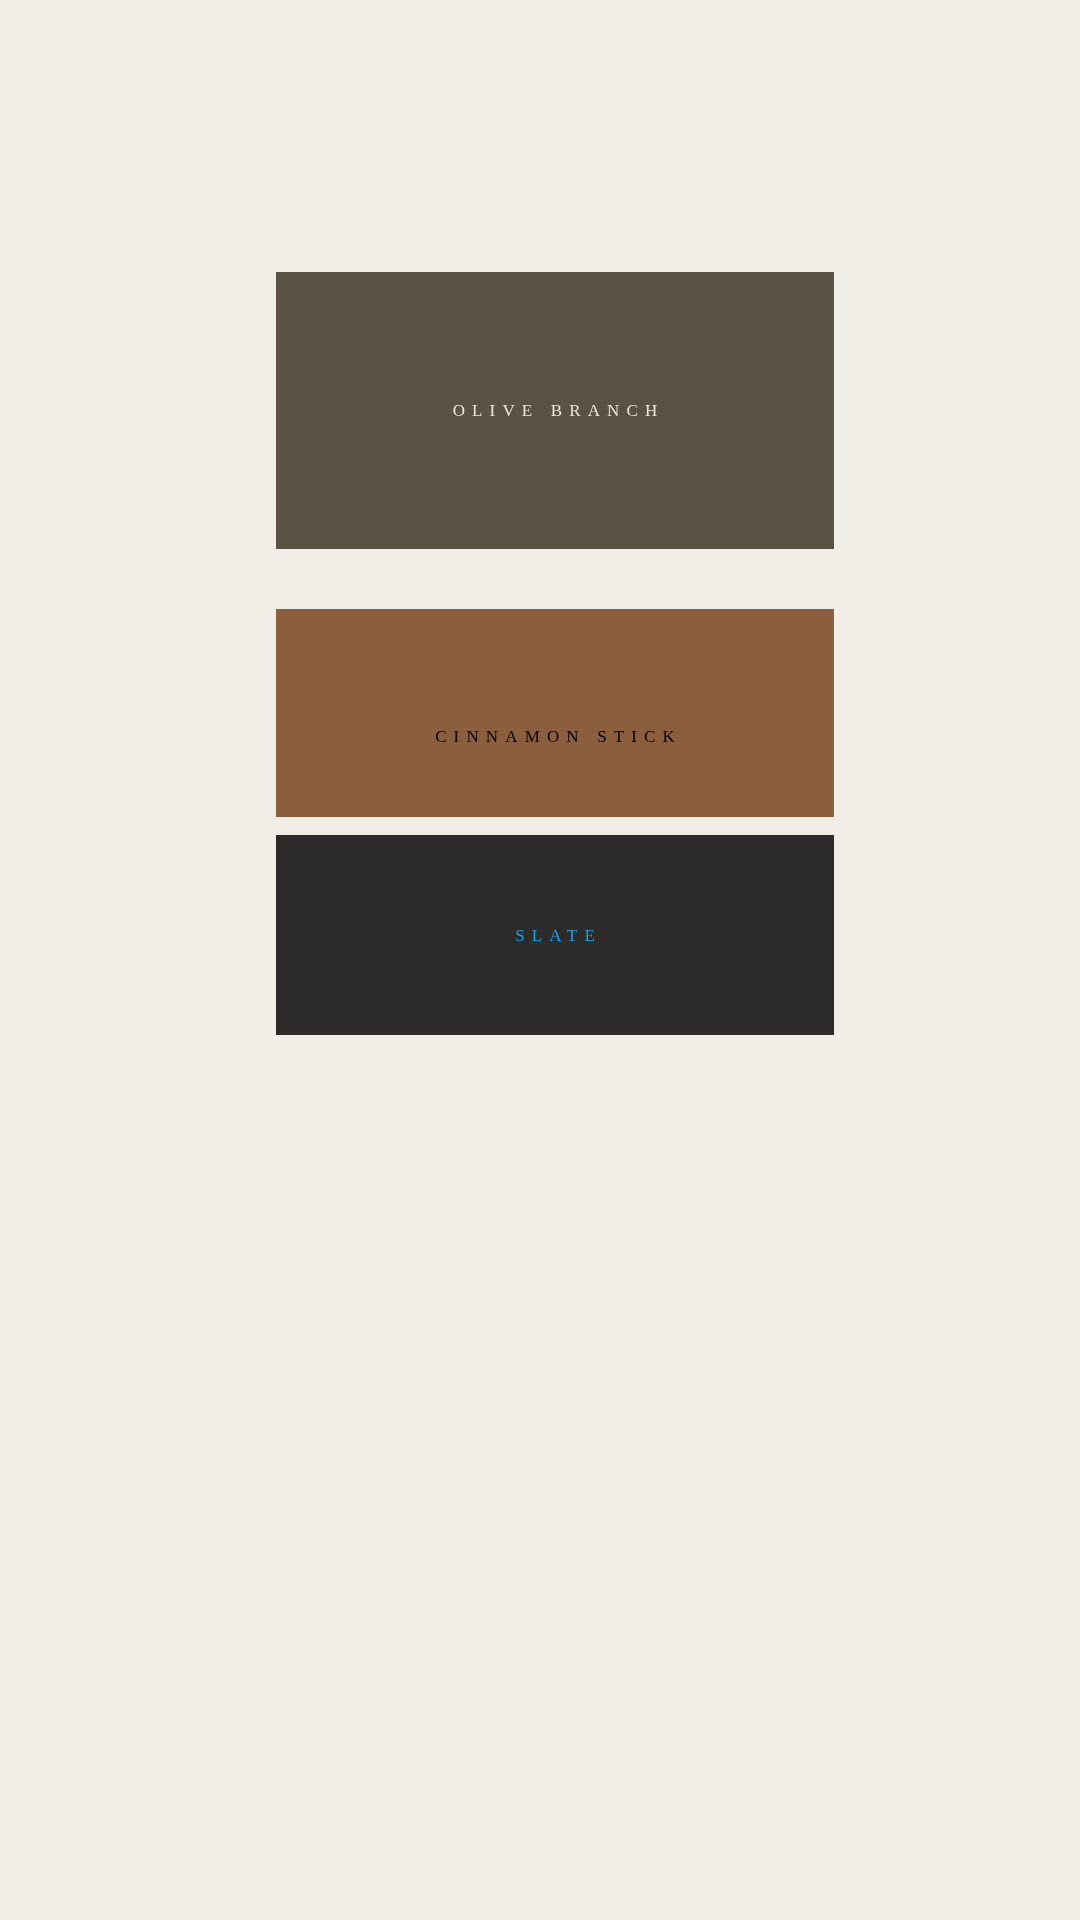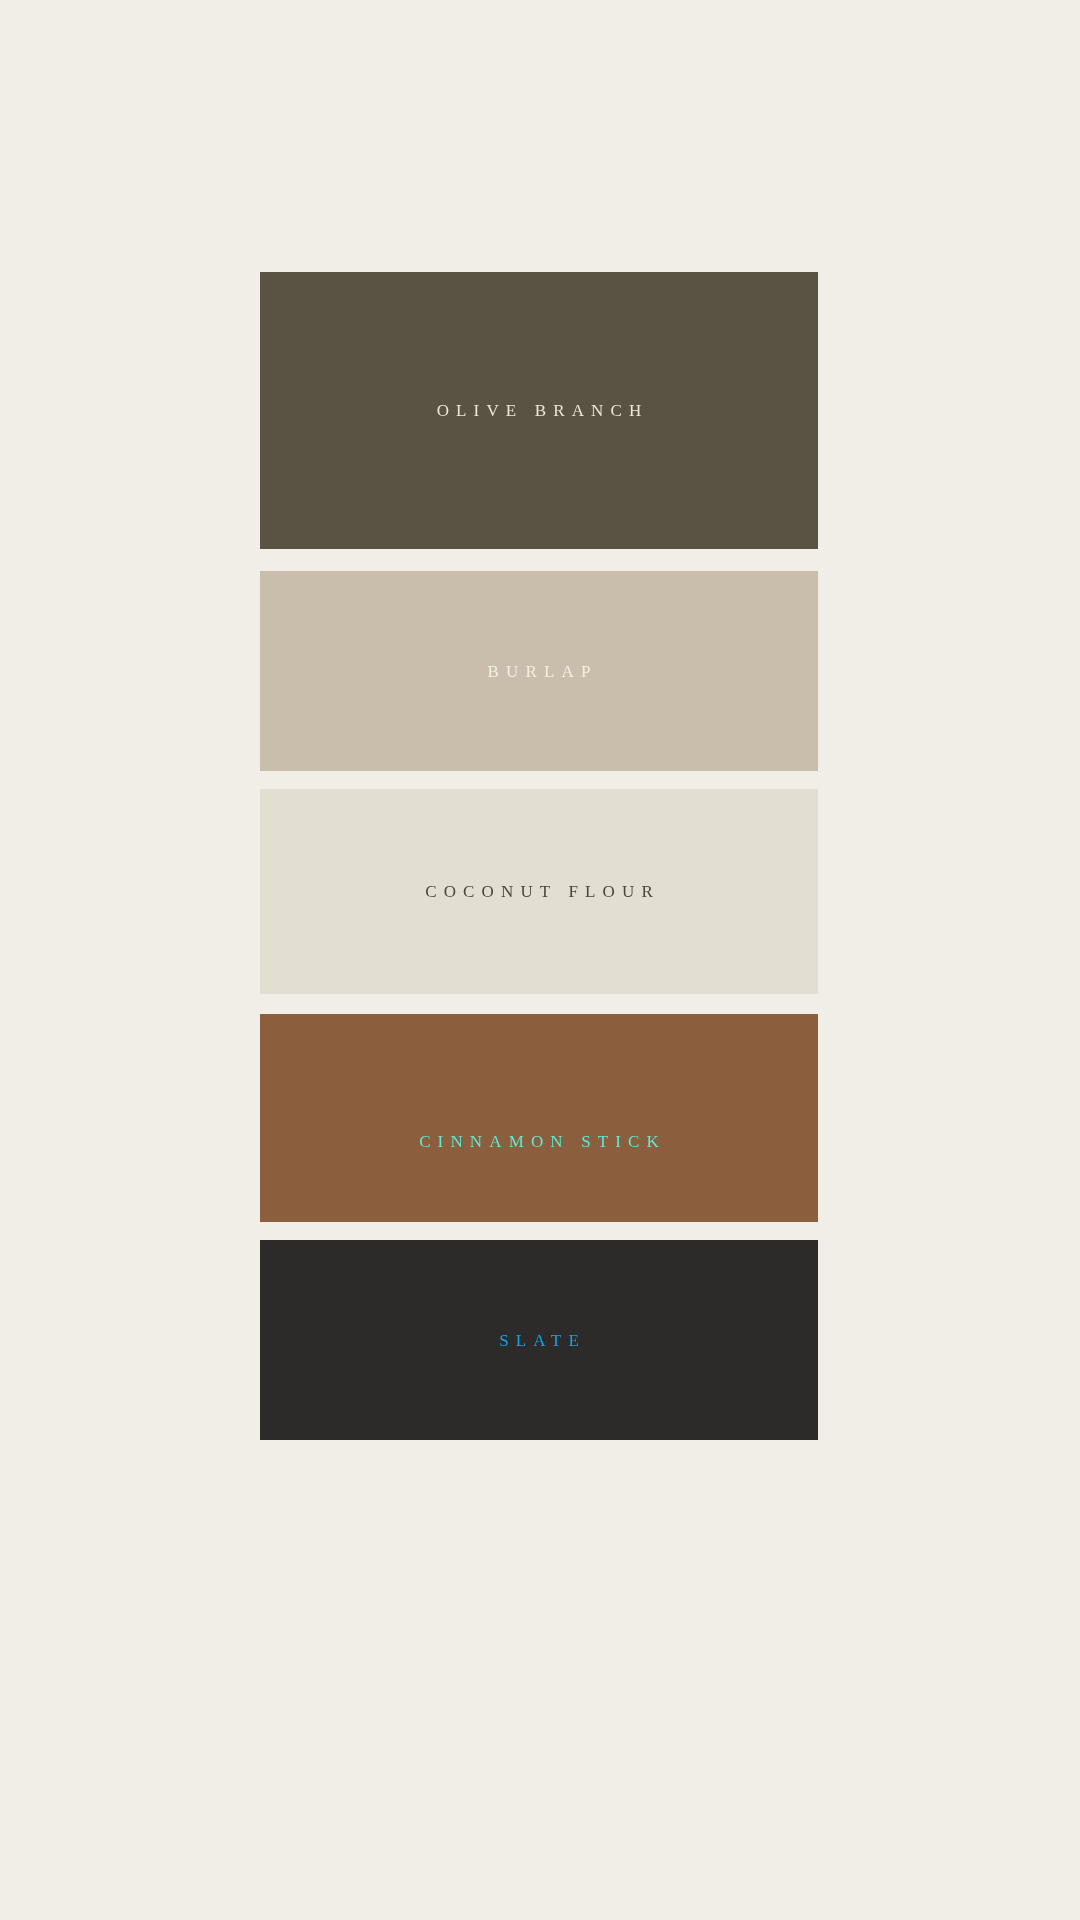--- a/index.html
+++ b/index.html
@@ -13,21 +13,21 @@
   body {
     background: #f1eee7;
     font-family: "Liberation Serif", "DejaVu Serif", serif;
     overflow: hidden;
     position: relative;
   }
 
   
   #palette-board {
     position: absolute;
-    left: 260px;
+    left: 276px;
     top: 272px;
     width: 558px;
     height: 1338px;
     display: flex;
     flex-direction: column;
   }
 
   .swatch {
     position: relative;
     width: 100%;
@@ -72,34 +72,28 @@
 <body style="background: rgb(241, 238, 231);">
 
 <div id="palette-board">
 
   <div class="swatch sw-1" style="background: rgb(90, 83, 68);">
     <span class="swatch-label" style="color: rgb(236, 231, 220);">OLIVE BRANCH</span>
   </div>
 
   <div class="swatch-gap gap-1" style="background: rgb(241, 238, 231);"></div>
 
-  <div class="swatch sw-2" style="background: rgb(201, 189, 172);">
-    <span class="swatch-label" style="color: rgb(243, 239, 232);">BURLAP</span>
-  </div>
 
   <div class="swatch-gap gap-2" style="background: rgb(241, 238, 231);"></div>
 
-  <div class="swatch sw-3" style="background: rgb(226, 222, 210);">
-    <span class="swatch-label" style="color: rgb(74, 70, 61);">COCONUT FLOUR</span>
-  </div>
 
   <div class="swatch-gap gap-3" style="background: rgb(241, 238, 231);"></div>
 
   <div class="swatch sw-4" style="background: rgb(139, 94, 62);">
-    <span class="swatch-label" style="color: #5eead4; margin-top: 46px;">CINNAMON STICK</span>
+    <span class="swatch-label" style="color: #000000; margin-top: 46px;">CINNAMON STICK</span>
   </div>
 
   <div class="swatch-gap gap-4" style="background: rgb(241, 238, 231);"></div>
 
   <div class="swatch sw-5" style="background: rgb(44, 43, 41);">
     <span class="swatch-label" style="color: #0ea5e9;">SLATE</span>
   </div>
 
 </div>
 

